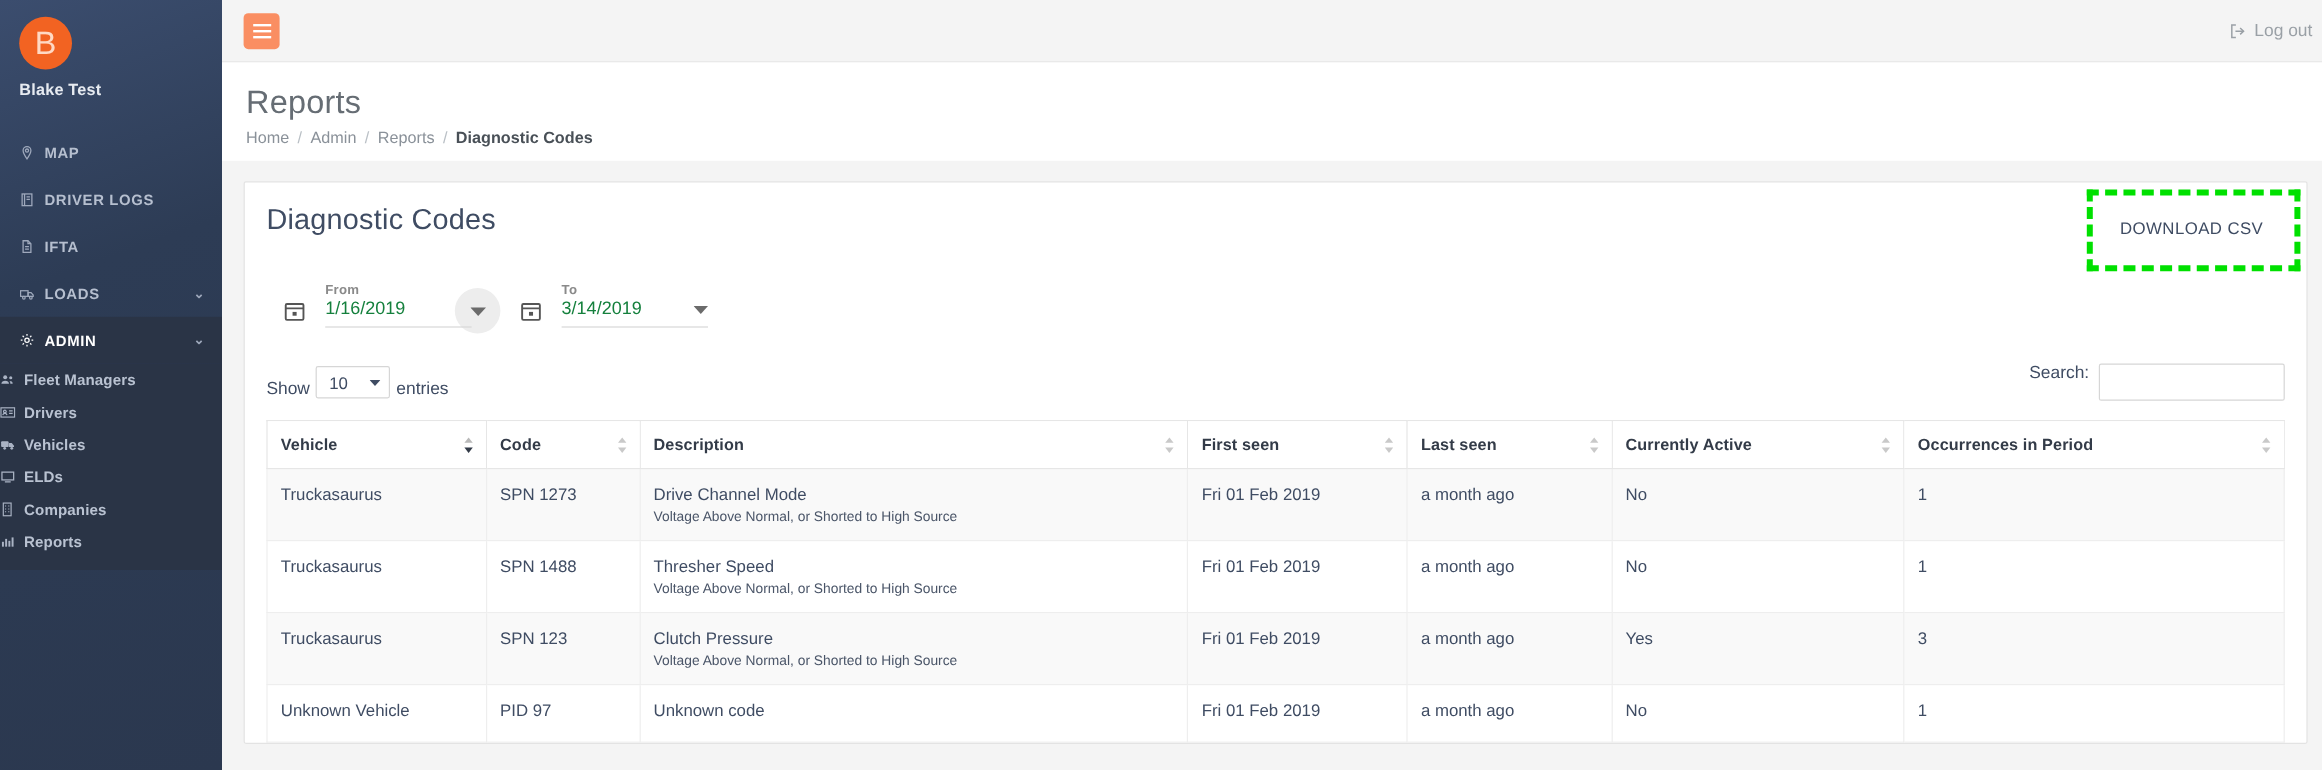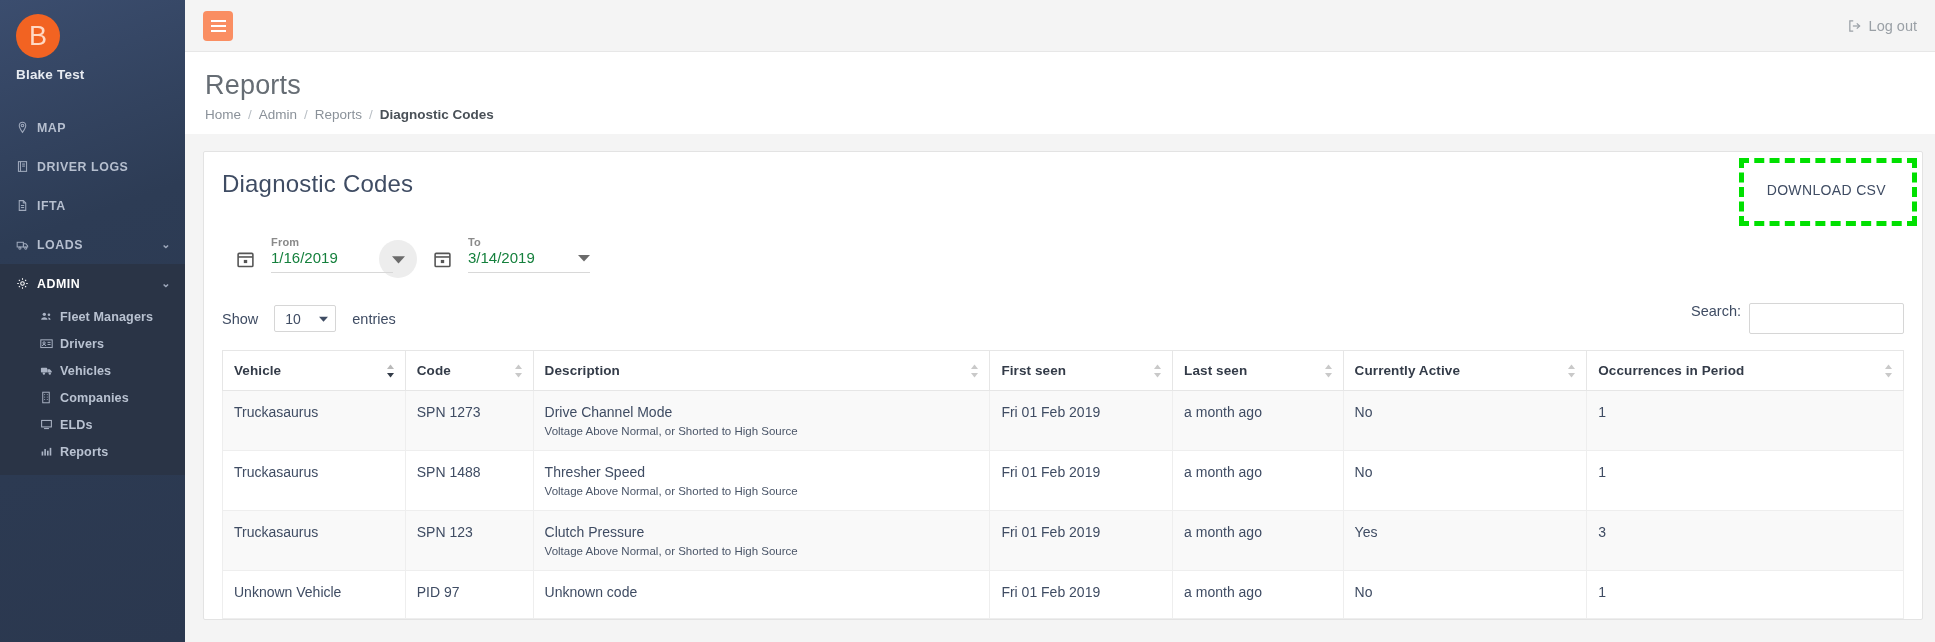--- a/index.html
+++ b/index.html
@@ -39,32 +39,32 @@
     color: #b6bfcf; text-transform: uppercase; font-weight: 600;
     position: relative;
   }
   .nav-item .ico { width: 17px; flex: 0 0 17px; display:flex; align-items:center; color:#9fa9bc; margin-right:4px;}
   .nav-item.active-parent { background: #2a3446; color: #ffffff; }
   .nav-item.active-parent .ico { color: #ffffff; }
   .caret { position: absolute; right: 14px; font-size: 11px; color: #9fa9bc; }
   .sub { background: #2a3446; padding-bottom: 10px; }
   .sub-item {
     display: flex; align-items: center;
-    height: 27px; padding-left: 40px;
+    height: 27px; 
     font-size: 12.6px; color: #b9c2d1; font-weight: 600; text-transform: none;
     letter-spacing: .1px;
   }
   .sub-item .ico { width: 20px; flex: 0 0 20px; color:#aab3c4; display:flex; align-items:center; }
   svg { display: block; }
 
   
   .main { flex: 1 1 auto; height: 642px; background: #f4f4f4; position: relative; overflow: hidden; }
   .topbar {
     height: 52px; background: #f4f4f4; border-bottom: 1px solid #e7e7e7;
-    display: flex; align-items: center; padding: 0 18px 0 18px;
+    display: flex; align-items: center; padding: 0 8px 0 18px;
   }
   .hamburger {
     width: 30px; height: 30px; border-radius: 4px; background: #fa8e62;
     display: flex; flex-direction: column; align-items: center; justify-content: center; gap: 3px;
   }
   .hamburger i { display:block; width: 15px; height: 2px; background: #fff; }
   .logout {
     margin-left: auto; display: flex; align-items: center; gap: 6px;
     color: #9aa0a6; font-size: 14.5px;
   }
@@ -104,21 +104,21 @@
   .dparrow { color: #6b6b6b; font-size: 10px; }
   .dpcircle {
     width: 38px; height: 38px; border-radius: 50%; background: #ededed;
     display: flex; align-items: center; justify-content: center;
     margin-left: -14px; margin-bottom: -5px; color:#6b6b6b; font-size: 11px;
   }
   .spacer-to { margin-left: 16px; }
 
   
   .ctrlrow { display: flex; align-items: center; margin-top: 30px; }
-  .showbox { display: flex; align-items: center; font-size: 14.5px; color: #3f4c63; gap: 16px; }
+  .showbox { display: flex; align-items: flex-end; font-size: 14.5px; color: #3f4c63; gap: 5px; }
   .selbox {
     border: 1px solid #d6d6d6; border-radius: 2px; height: 27px; width: 62px;
     display: flex; align-items: center; justify-content: space-between;
     padding: 0 7px 0 10px; font-size: 14px; color: #3f4c63; background:#fff;
   }
   .selbox .ar { font-size: 9px; color: #3f4c63; }
   .searchbox { margin-left: auto; display: flex; align-items: flex-start; font-size: 14.5px; color: #3f4c63; gap: 8px; }
   .searchinput {
     border: 1px solid #d6d6d6; border-radius: 2px; height: 31px; width: 155px;
     background: #fff;
@@ -251,40 +251,40 @@
               <rect x="1.2" y="4.5" width="8" height="6" rx="1"></rect>
               <path d="M9.4 6.4h3.2l2.4 2.7v1.4H9.4z"></path>
               <circle cx="5" cy="12" r="1.5"></circle>
                 <circle cx="12.6" cy="12" r="1.5"></circle>
             </svg>
           </span>
           <span>Vehicles</span>
         </div>
         <div class="sub-item">
           <span class="ico">
+            <svg width="13" height="13" viewBox="0 0 16 14" fill="none" stroke="currentColor" stroke-width="1.3">
+              <rect x="2" y="2" width="12" height="8"></rect>
+                <line x1="5" y1="12" x2="11" y2="12"></line>
+            </svg>
+          </span>
+          <span>ELDs</span>
+        </div>
+        <div class="sub-item">
+          <span class="ico">
             <svg width="12" height="13" viewBox="0 0 14 16" fill="none" stroke="currentColor" stroke-width="1.2">
               <rect x="3" y="1.5" width="8" height="13"></rect>
               <line x1="5.3" y1="4" x2="5.3" y2="5"></line>
                 <line x1="8.6" y1="4" x2="8.6" y2="5"></line>
               <line x1="5.3" y1="7" x2="5.3" y2="8"></line>
                 <line x1="8.6" y1="7" x2="8.6" y2="8"></line>
               <line x1="5.3" y1="10" x2="5.3" y2="11"></line>
                 <line x1="8.6" y1="10" x2="8.6" y2="11"></line>
             </svg>
           </span>
           <span>Companies</span>
-        </div>
-        <div class="sub-item">
-          <span class="ico">
-            <svg width="13" height="13" viewBox="0 0 16 14" fill="none" stroke="currentColor" stroke-width="1.3">
-              <rect x="2" y="2" width="12" height="8"></rect>
-                <line x1="5" y1="12" x2="11" y2="12"></line>
-            </svg>
-          </span>
-          <span>ELDs</span>
         </div>
         <div class="sub-item">
           <span class="ico">
             <svg width="13" height="13" viewBox="0 0 16 14" fill="currentColor">
               <rect x="2" y="7" width="2" height="5"></rect>
                 <rect x="5.3" y="4" width="2" height="8"></rect>
               <rect x="8.6" y="6" width="2" height="6"></rect>
                 <rect x="11.9" y="2.5" width="2" height="9.5"></rect>
             </svg>
           </span>

